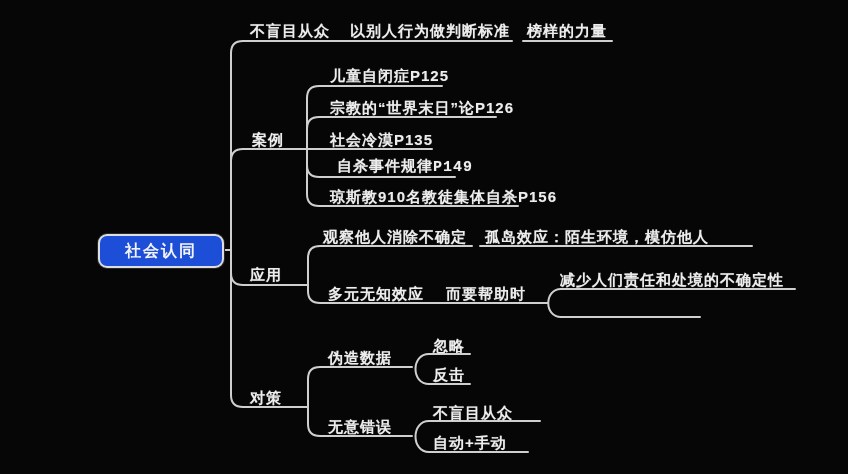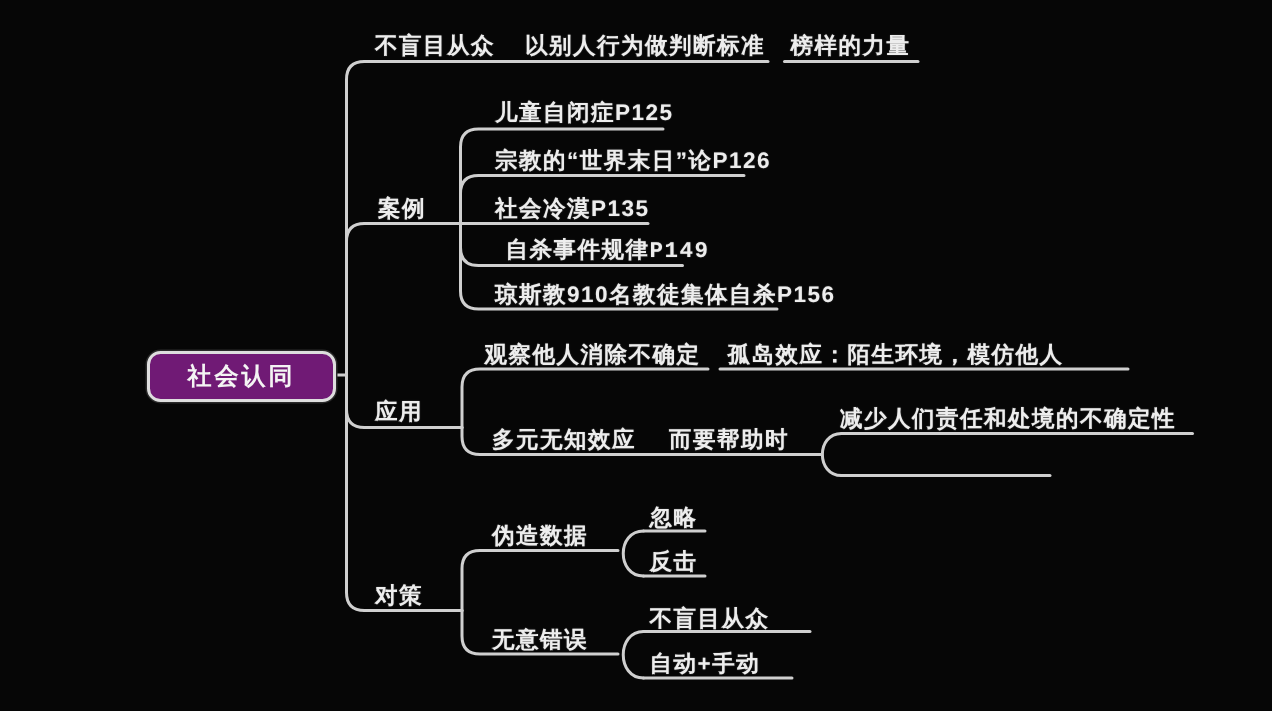--- a/index.html
+++ b/index.html
@@ -20,21 +20,21 @@
     letter-spacing:1px;
     white-space:nowrap;
     line-height:17px;
     text-shadow:0 0 1px rgba(255,255,255,.35);
     cursor:default;
   }
   .root-node{
     position:absolute;
     left:98px;top:234px;
     width:122px;height:30px;
-    background:#701a75;
+    background:#1d4ed8;
     border:2px solid #dedede;
     border-radius:9px;
     display:flex;align-items:center;justify-content:center;
     color:#f4f4f4;
     font-weight:bold;font-size:16px;letter-spacing:2px;
     box-shadow:0 0 0 1px #2a2a2a;
   }
 </style>
 </head>
 <body>

